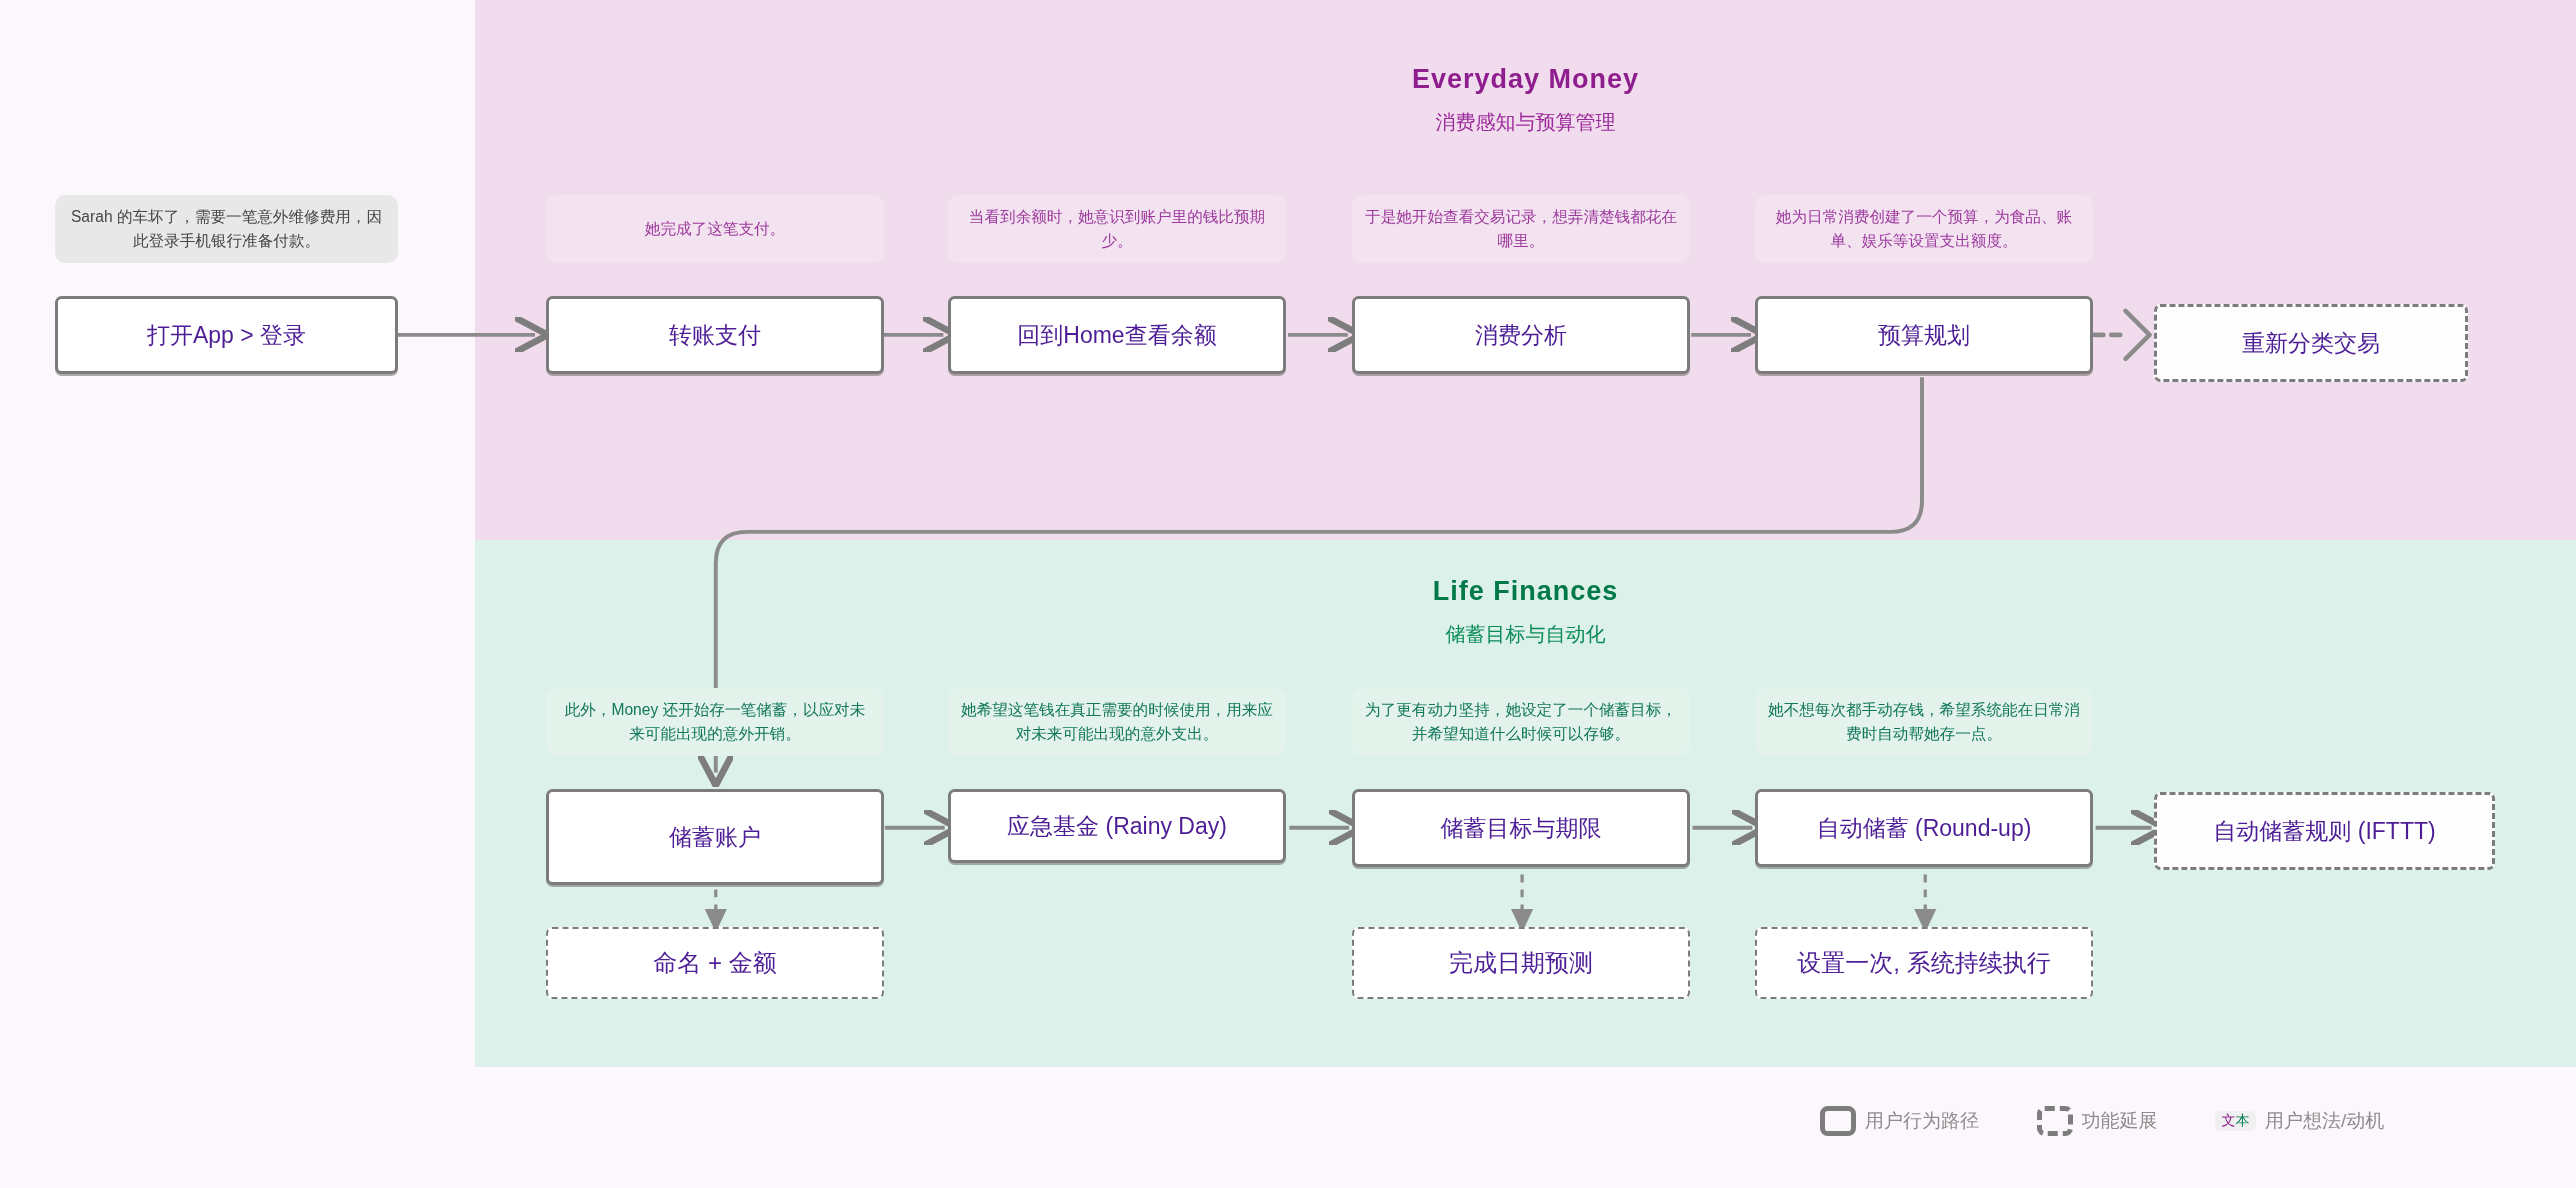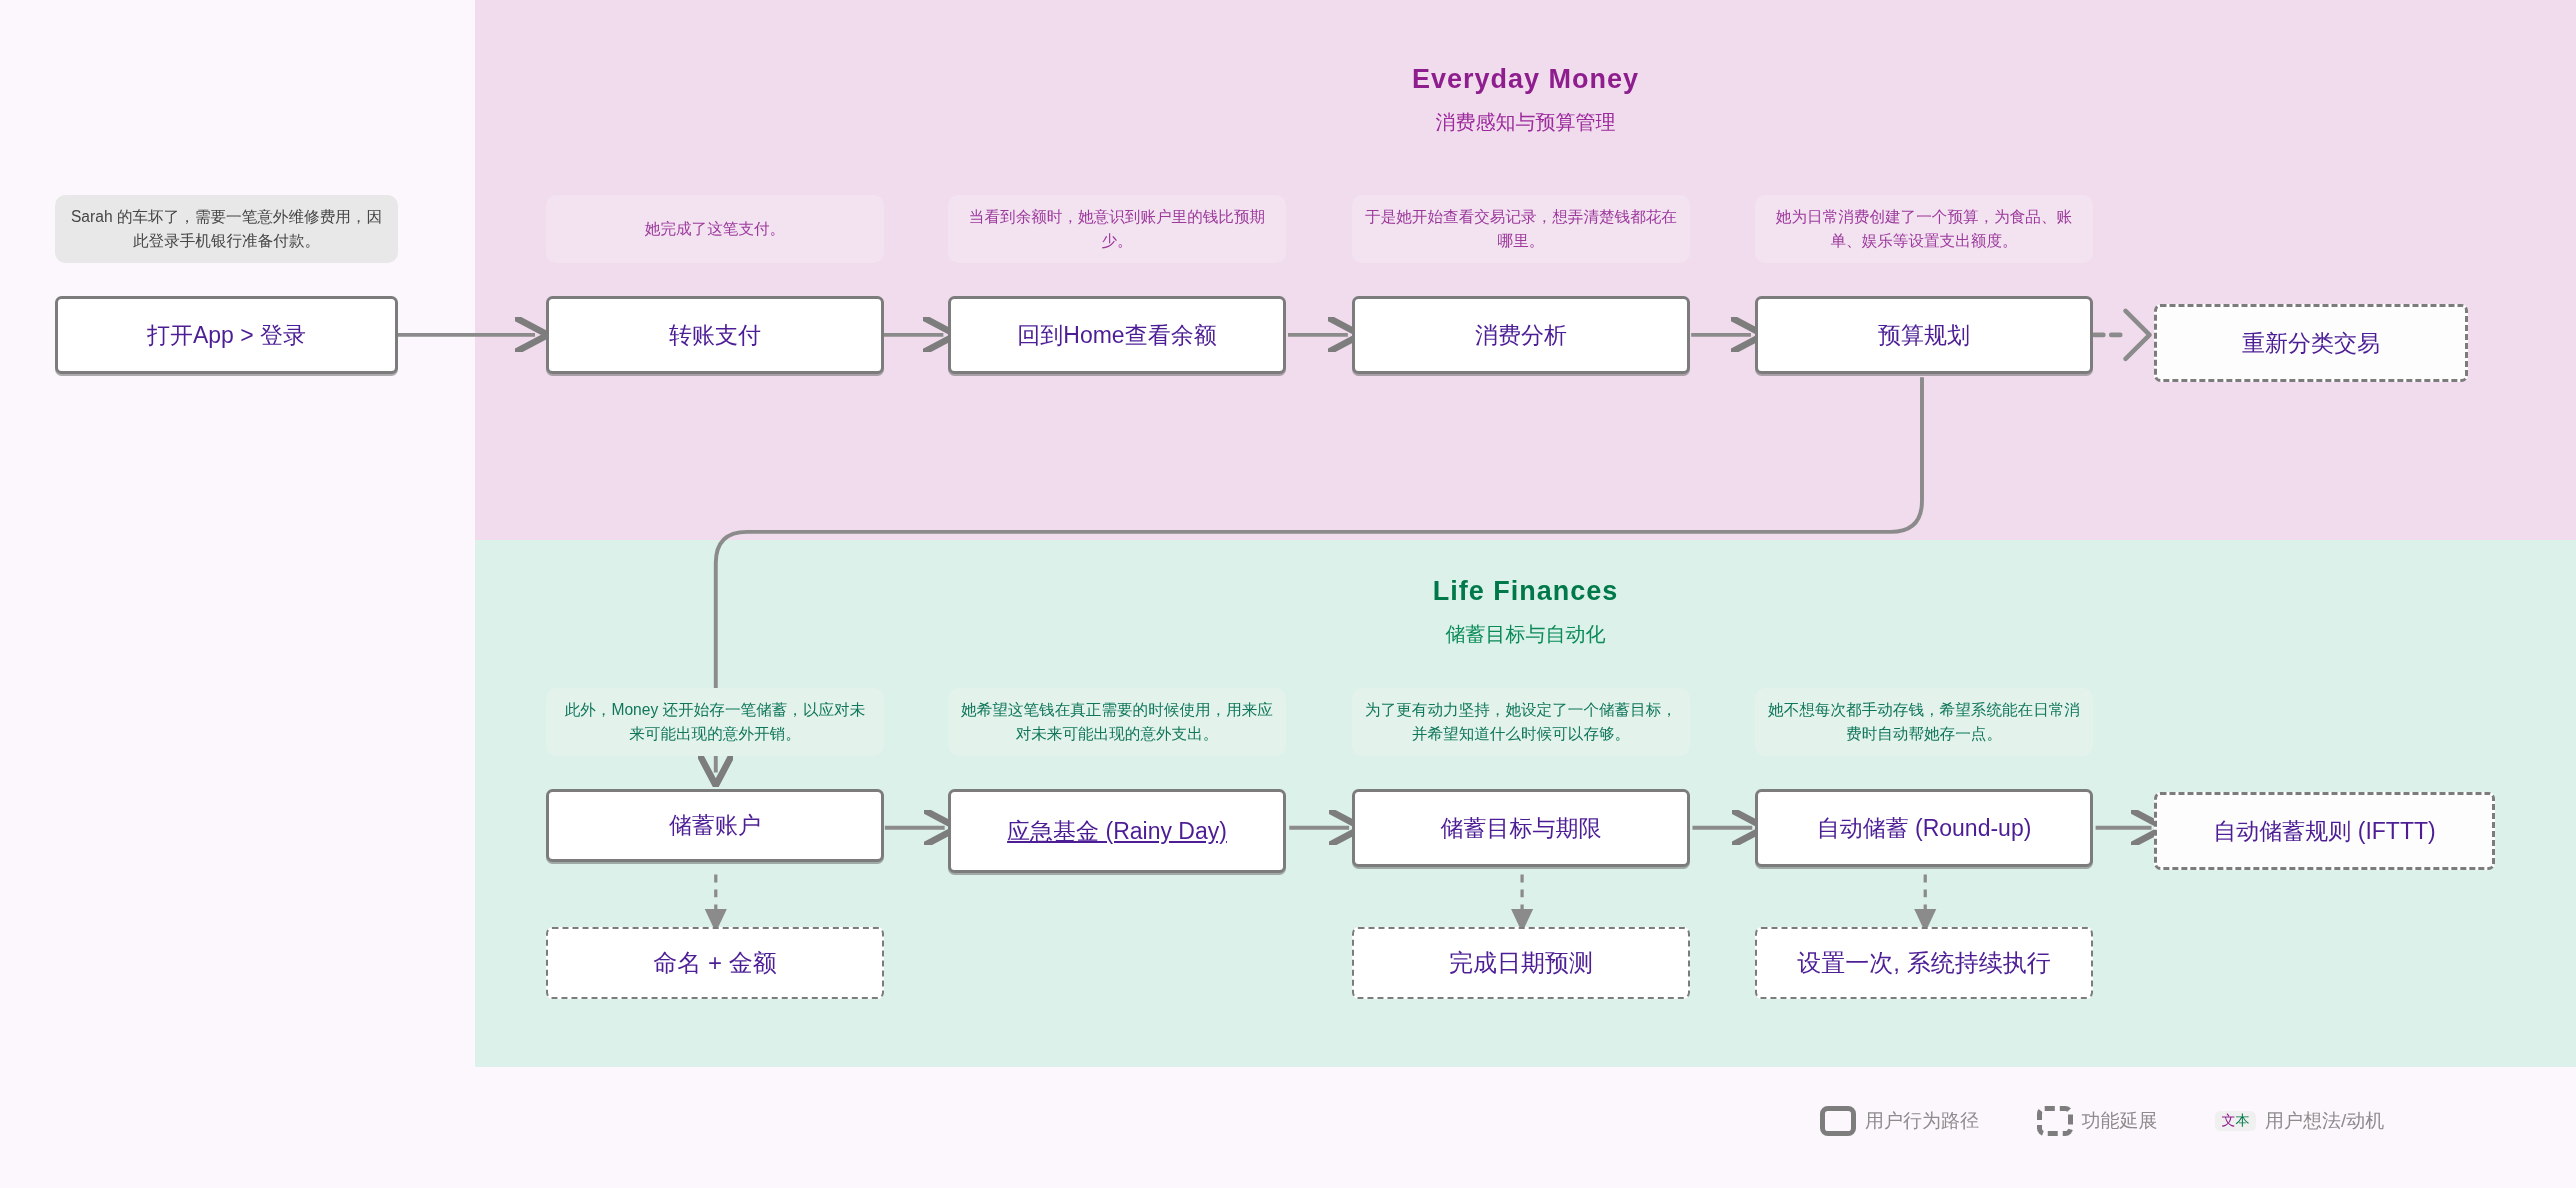--- a/index.html
+++ b/index.html
@@ -210,22 +210,22 @@
   <div class="node" style="left:948px; top:296px; width:338px; height:78px;">回到Home查看余额</div>
   <div class="node" style="left:1352px; top:296px; width:338px; height:78px;">消费分析</div>
   <div class="node" style="left:1755px; top:296px; width:338px; height:78px;">预算规划</div>
   <div class="node dashed" style="left:2154px; top:304px; width:314px; height:78px;">重新分类交易</div>
 
   <div class="note note-green" style="left:546px; top:688px; width:338px; height:68px;">此外，Money 还开始存一笔储蓄，以应对未来可能出现的意外开销。</div>
   <div class="note note-green" style="left:948px; top:688px; width:338px; height:68px;">她希望这笔钱在真正需要的时候使用，用来应对未来可能出现的意外支出。</div>
   <div class="note note-green" style="left:1352px; top:688px; width:338px; height:68px;">为了更有动力坚持，她设定了一个储蓄目标，并希望知道什么时候可以存够。</div>
   <div class="note note-green" style="left:1755px; top:688px; width:338px; height:68px;">她不想每次都手动存钱，希望系统能在日常消费时自动帮她存一点。</div>
 
-  <div class="node" style="left:546px; top:789px; width:338px; height:73px;">储蓄账户</div>
-  <div class="node" style="left:948px; top:789px; width:338px; height:84px;text-decoration:underline;">应急基金 (Rainy Day)</div>
+  <div class="node" style="left:546px; top:789px; width:338px; height:96px;">储蓄账户</div>
+  <div class="node" style="left:948px; top:789px; width:338px; height:74px;">应急基金 (Rainy Day)</div>
   <div class="node" style="left:1352px; top:789px; width:338px; height:78px;">储蓄目标与期限</div>
   <div class="node" style="left:1755px; top:789px; width:338px; height:78px;">自动储蓄 (Round-up)</div>
   <div class="node dashed" style="left:2154px; top:792px; width:341px; height:78px;">自动储蓄规则 (IFTTT)</div>
 
   <div class="node sub" style="left:546px; top:927px; width:338px; height:72px;">命名 + 金额</div>
   <div class="node sub" style="left:1352px; top:927px; width:338px; height:72px;">完成日期预测</div>
   <div class="node sub" style="left:1755px; top:927px; width:338px; height:72px;">设置一次, 系统持续执行</div>
 
   <div id="legend">
     <div class="lg-item">

